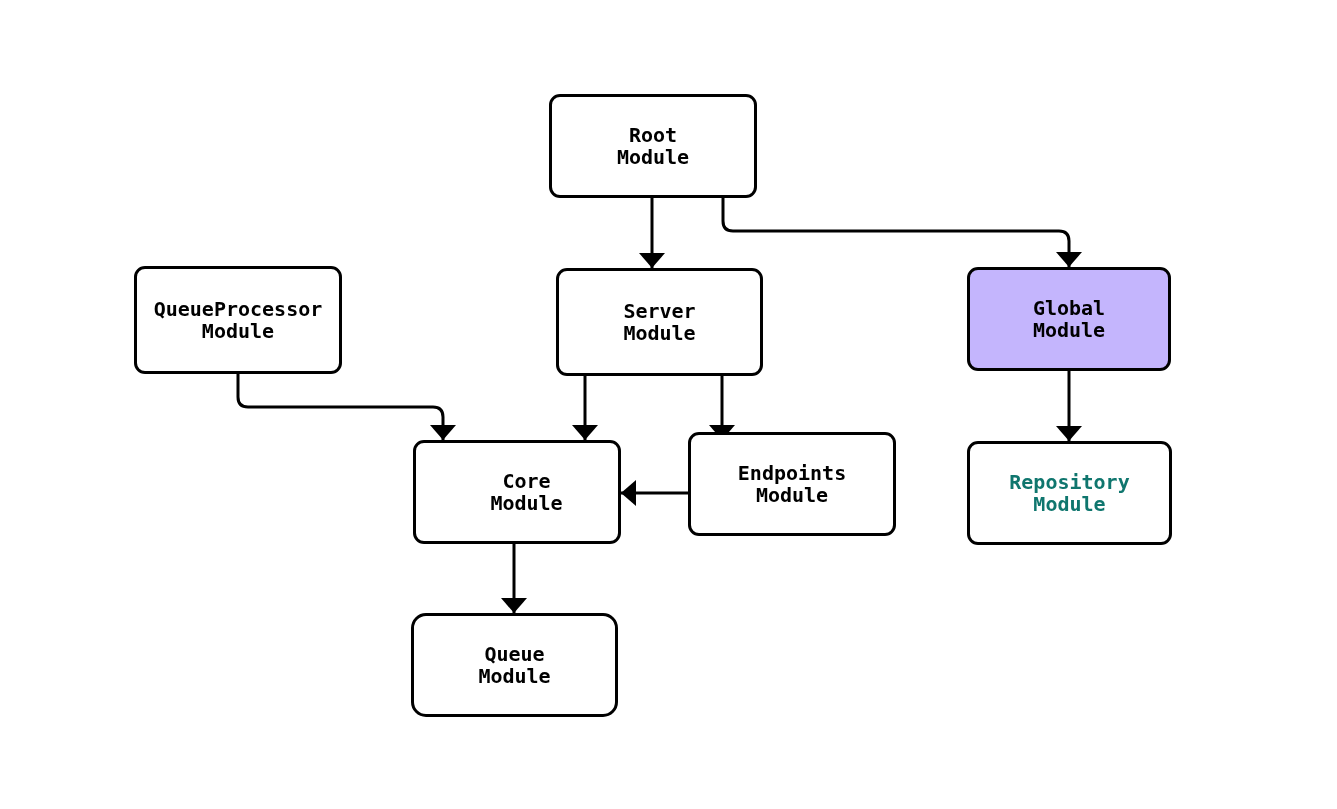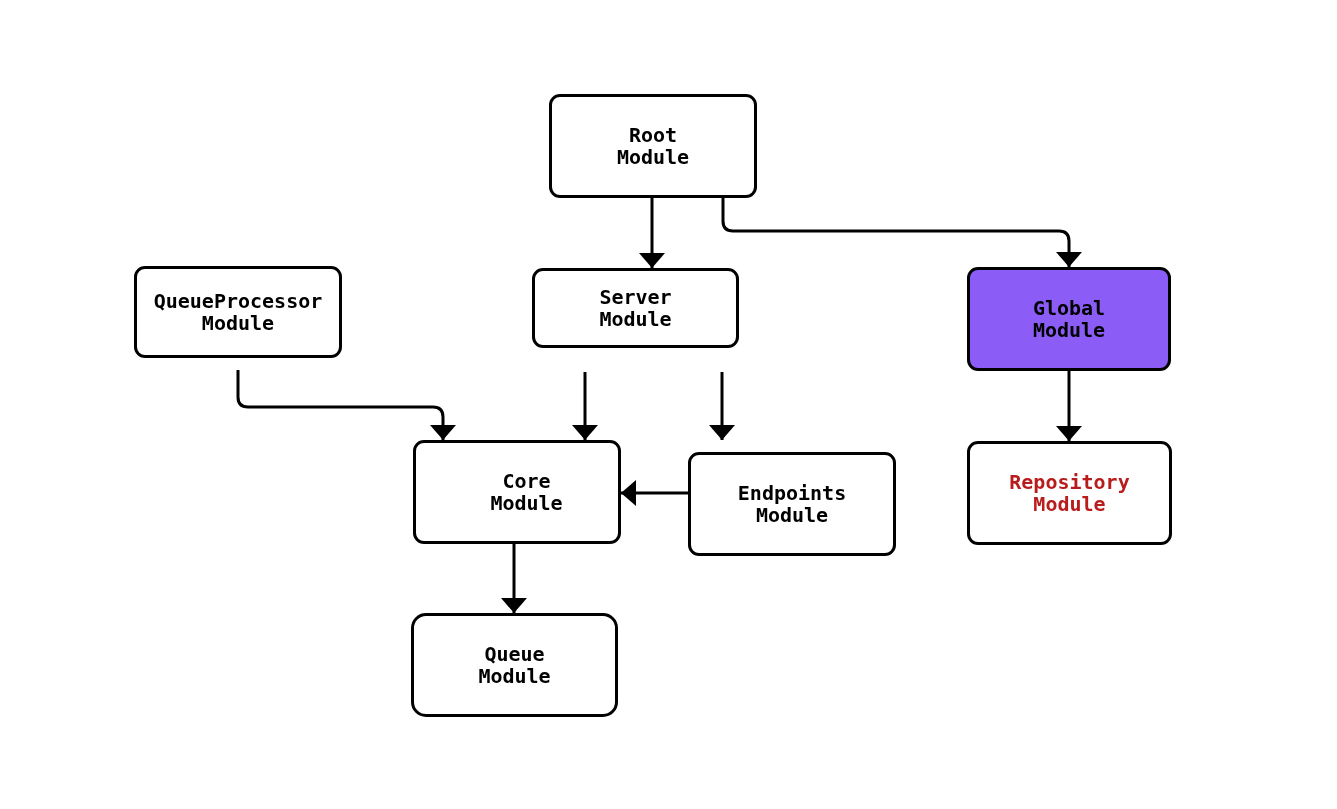--- a/index.html
+++ b/index.html
@@ -62,41 +62,41 @@
       <path d="M585,372 L585,440" class="edge" marker-end="url(#arrow)" style="stroke: rgb(0, 0, 0);"></path>
       <path d="M722,372 L722,440" class="edge" marker-end="url(#arrow)" style="stroke: rgb(0, 0, 0);"></path>
       <path d="M688,493 L621,493" class="edge" marker-end="url(#arrow)" style="stroke: rgb(0, 0, 0);"></path>
       <path d="M1069,371 L1069,441" class="edge" marker-end="url(#arrow)" style="stroke: rgb(0, 0, 0);"></path>
       <path d="M514,544 L514,613" class="edge" marker-end="url(#arrow)" style="stroke: rgb(0, 0, 0);"></path>
     </svg>
 <div class="node" style="left: 549px; top: 94px; width: 208px; height: 104px; background: rgb(255, 255, 255); border-color: rgb(0, 0, 0);">
       <span style="color: rgb(0, 0, 0);">Root
 Module</span>
     </div>
-    <div class="node" style="left: 134px; top: 266px; width: 208px; height: 92px; background: rgb(255, 255, 255); border-color: rgb(0, 0, 0);">
+    <div class="node" style="left: 134px; top: 266px; width: 208px; height: 108px; background: rgb(255, 255, 255); border-color: rgb(0, 0, 0);">
       <span style="color: rgb(0, 0, 0);">QueueProcessor
 Module</span>
     </div>
-    <div class="node" style="left: 532px; top: 268px; width: 207px; height: 80px; background: rgb(255, 255, 255); border-color: rgb(0, 0, 0);">
+    <div class="node" style="left: 556px; top: 268px; width: 207px; height: 108px; background: rgb(255, 255, 255); border-color: rgb(0, 0, 0);">
       <span style="color: rgb(0, 0, 0);">Server
 Module</span>
     </div>
-    <div class="node" style="left: 967px; top: 267px; width: 204px; height: 104px; background: #8b5cf6; border-color: rgb(0, 0, 0);">
+    <div class="node" style="left: 967px; top: 267px; width: 204px; height: 104px; background: #c4b5fd; border-color: rgb(0, 0, 0);">
       <span style="color: rgb(0, 0, 0);">Global
 Module</span>
     </div>
     <div class="node" style="left: 413px; top: 440px; width: 208px; height: 104px; background: rgb(255, 255, 255); border-color: rgb(0, 0, 0);">
       <span style="color: rgb(0, 0, 0); margin-left: 19px;">Core
 Module</span>
     </div>
-    <div class="node" style="left: 688px; top: 452px; width: 208px; height: 104px; background: rgb(255, 255, 255); border-color: rgb(0, 0, 0);">
+    <div class="node" style="left: 688px; top: 432px; width: 208px; height: 104px; background: rgb(255, 255, 255); border-color: rgb(0, 0, 0);">
       <span style="color: rgb(0, 0, 0);">Endpoints
 Module</span>
     </div>
     <div class="node" style="left: 967px; top: 441px; width: 205px; height: 104px; background: rgb(255, 255, 255); border-color: rgb(0, 0, 0);">
-      <span style="color: #b91c1c;">Repository
+      <span style="color: #0f766e;">Repository
 Module</span>
     </div>
     <div class="node" style="left: 411px; top: 613px; width: 207px; height: 104px; background: rgb(255, 255, 255); border-color: rgb(0, 0, 0); border-radius: 15px;">
       <span style="color: rgb(0, 0, 0);">Queue
 Module</span>
     </div>
   </div>
 
 </body></html>

